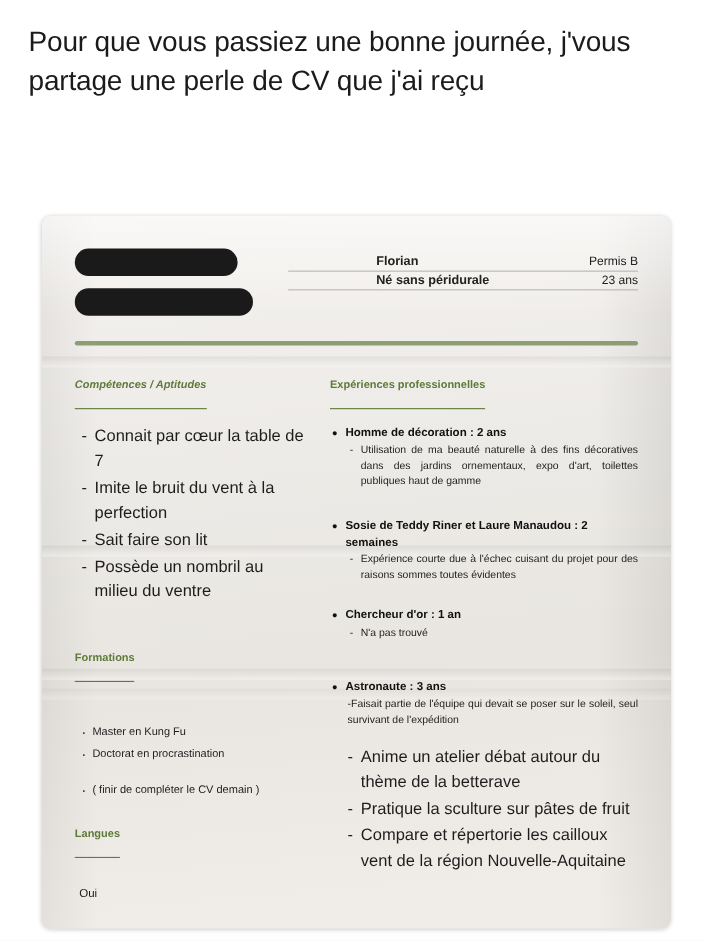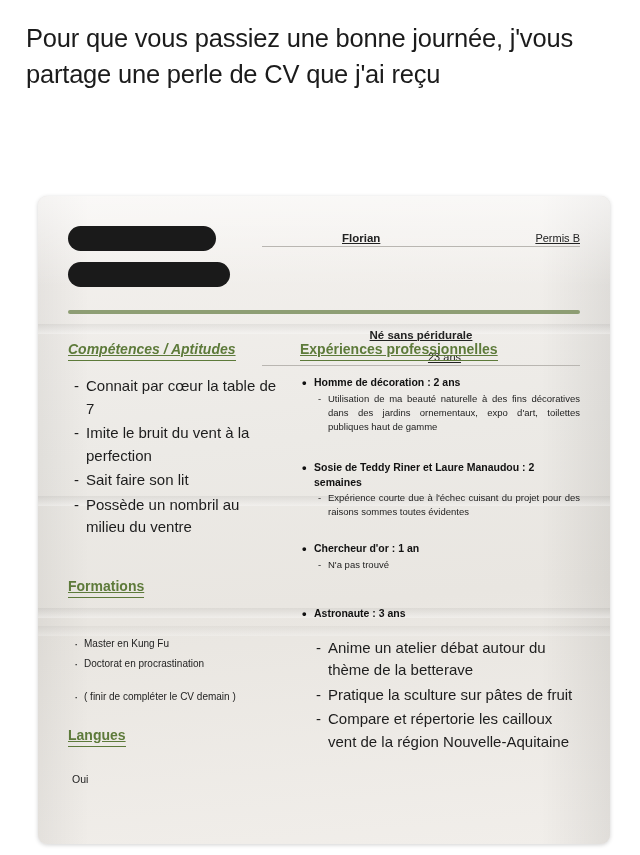--- a/index.html
+++ b/index.html
@@ -94,23 +94,22 @@
     flex: 1;
     font-size: 11px;
     color: #222;
   }
   .id-row {
     display: flex;
     align-items: center;
     gap: 10px;
     padding: 2px 0;
     border-bottom: 1px solid #b9b6b1;
-    text-decoration: underline;
-  }
-  .id-row:last-child { border-bottom: 1px solid #b9b6b1; flex-direction: column; }
+  }
+  .id-row:last-child { border-bottom: 1px solid #b9b6b1; }
   .id-rule {
     width: 70px;
     flex: 0 0 70px;
   }
   .id-name {
     flex: 1;
     font-weight: 600;
     font-size: 11.5px;
   }
   .id-extra {
@@ -132,27 +131,26 @@
     display: flex;
     gap: 18px;
     margin-top: 26px;
   }
   .col-left  { width: 214px; }
   .col-right { flex: 1; }
 
   .sec-title {
     color: #5d7a3a;
     font-weight: 700;
-    font-size: 14px;
+    font-size: 10px;
     border-bottom: 1.6px solid #5d7a3a;
     display: inline-block;
-    padding-bottom: 3px;
+    padding-bottom: 15px;
     margin: 0 0 14px 0;
     font-style: italic;
-    text-decoration: underline;
   }
   .sec-title.upright { font-style: normal; }
 
   ul.dash {
     list-style: none;
     margin: 0 0 0 4px;
     padding: 0;
     font-size: 15px;
     line-height: 1.5;
     color: #1d1d1d;
@@ -299,20 +297,21 @@
           <div class="job-desc dashed">Expérience courte due à l'échec cuisant du projet pour des raisons sommes toutes évidentes</div>
         </div>
 
         <div class="job" style="margin-top:22px">
           <div class="job-title">Chercheur d'or : 1 an</div>
           <div class="job-desc dashed">N'a pas trouvé</div>
         </div>
 
         <div class="job" style="margin-top:34px">
           <div class="job-title">Astronaute : 3 ans</div>
+          <div class="job-desc plain">-Faisait partie de l'équipe qui devait se poser sur le soleil, seul survivant de l'expédition</div>
         </div>
 
         <ul class="dash" style="margin-left:14px; margin-top:8px">
           <li>Anime un atelier débat autour du thème de la betterave</li>
           <li>Pratique la sculture sur pâtes de fruit</li>
           <li>Compare et répertorie les cailloux vent de la région Nouvelle-Aquitaine</li>
         </ul>
       </div>
     </div>
   </div>

